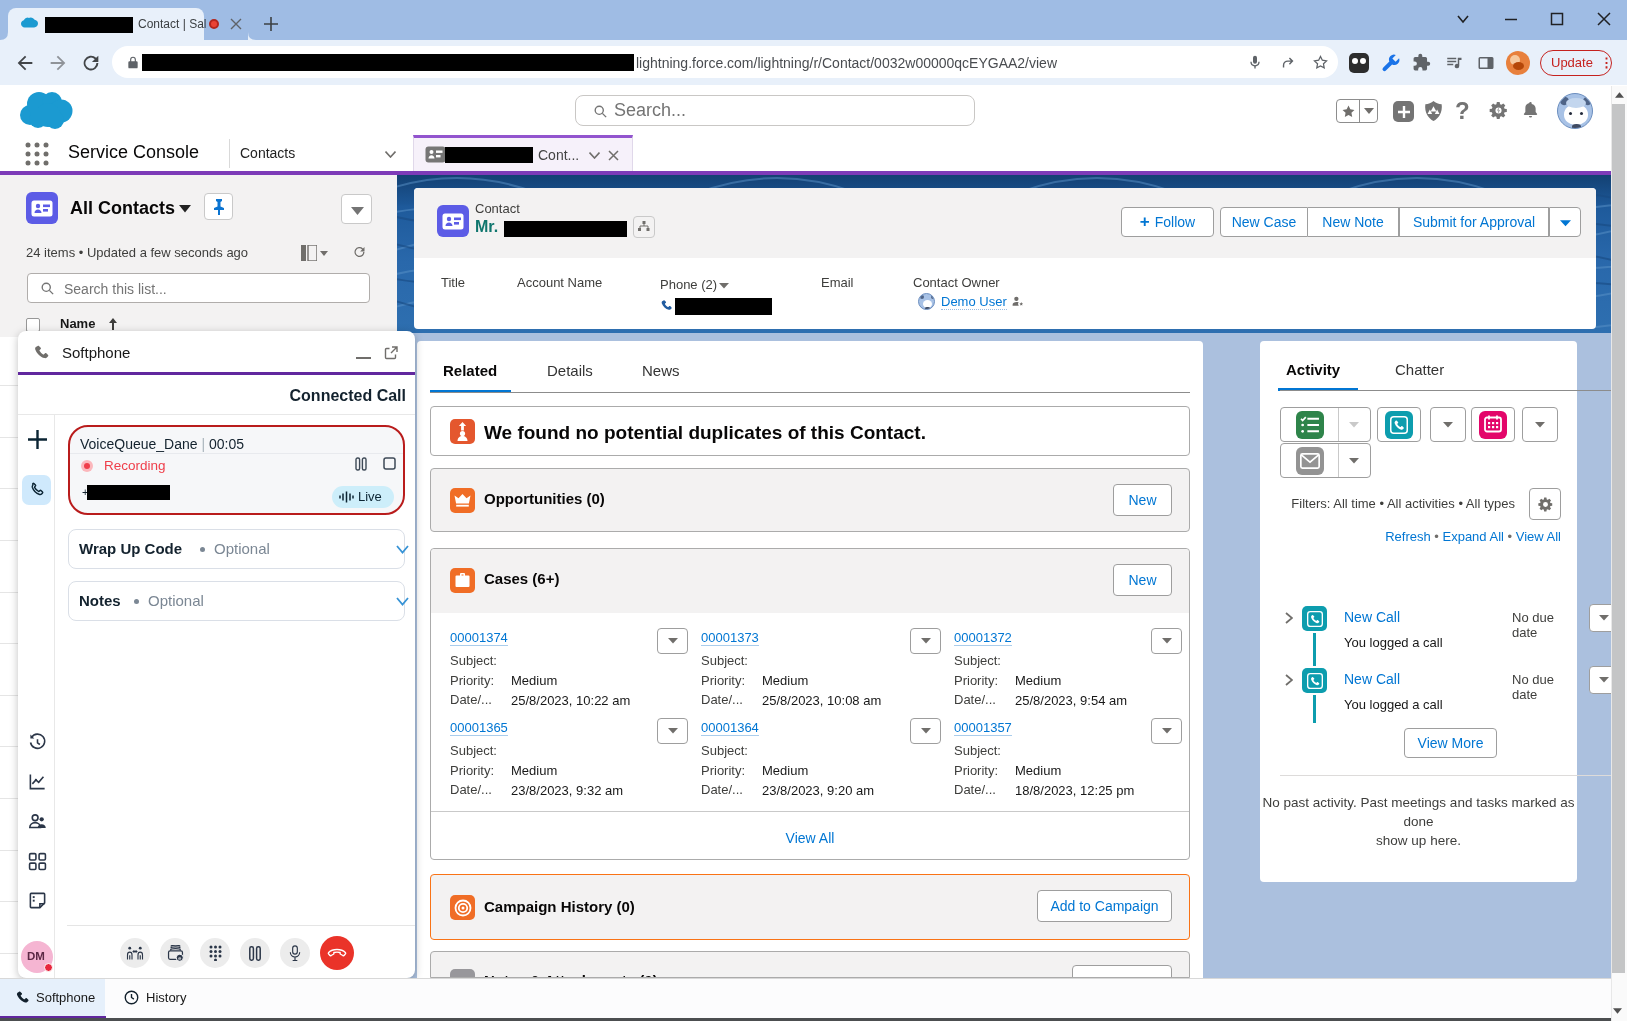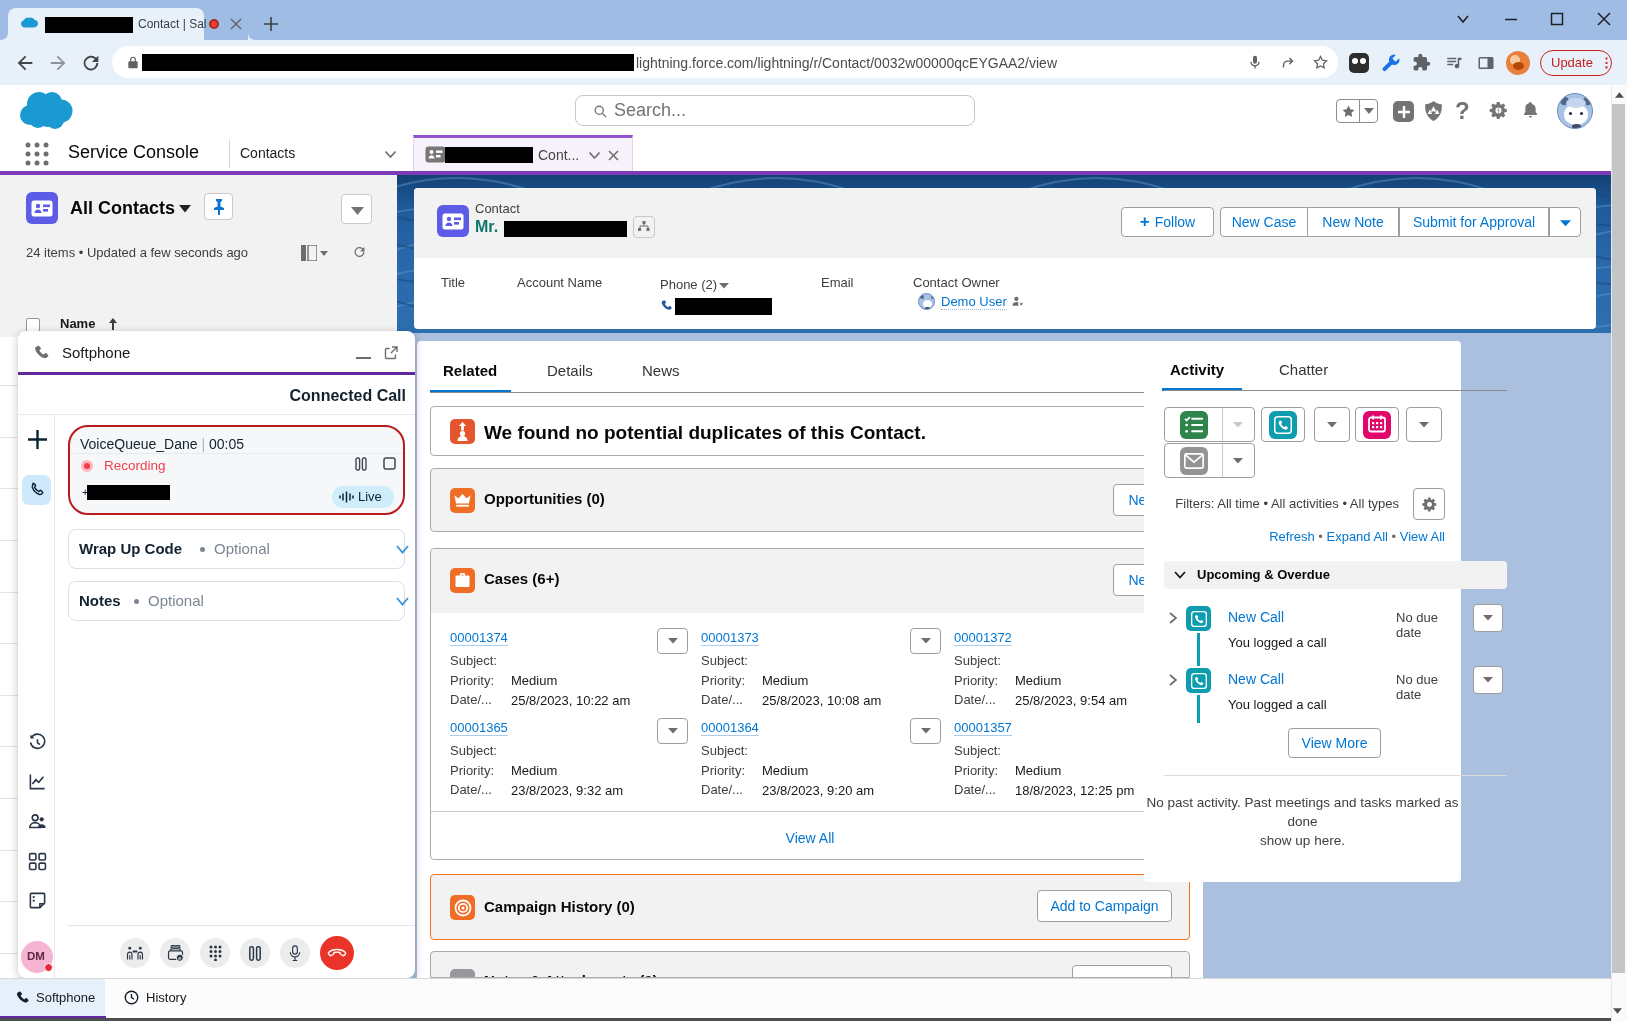--- a/index.html
+++ b/index.html
@@ -276,20 +276,27 @@
   <svg class="abs" style="left:301px;top:70px" width="16" height="16" viewBox="0 0 16 16">
       <rect x="0" y="0" width="5" height="16" fill="#706e6b"></rect>
       <rect x="7" y="0" width="9" height="16" fill="none" stroke="#706e6b" stroke-width="1.4"></rect>
     </svg>
   <svg class="abs" style="left:320px;top:76px" width="8" height="6" viewBox="0 0 8 6">
       <path d="M0 0 L4 5 L8 0 Z" fill="#706e6b"></path>
     </svg>
   <svg class="abs" style="left:352px;top:69px" width="15" height="16" viewBox="0 0 24 24">
       <path d="M17.6 6.4A8 8 0 1 0 20 12h-2.1a6 6 0 1 1-1.8-4.2L13 11h7V4l-2.4 2.4z" fill="#706e6b"></path>
     </svg>
+  <div class="abs" style="left:27px;top:98px;width:343px;height:30px;background:#fff;border:1px solid #b0adab;border-radius:4px">
+    <svg style="position:absolute;left:12px;top:7px" width="15" height="15" viewBox="0 0 24 24">
+        <circle cx="10" cy="10" r="6.5" fill="none" stroke="#747474" stroke-width="2.2"></circle>
+        <path d="M15 15 L21 21" stroke="#747474" stroke-width="2.2"></path>
+      </svg>
+    <div style="position:absolute;left:36px;top:7px;font-size:14px;color:#747474">Search this list...</div>
+  </div>
   <div class="abs" style="left:26px;top:143px;width:14px;height:14px;border:1px solid #979797;border-radius:2px;background:#fff"></div>
   <div class="abs" style="left:60px;top:141px;font-size:13px;font-weight:bold;color:#181818">Name</div>
   <svg class="abs" style="left:108px;top:143px" width="10" height="12" viewBox="0 0 10 12">
       <path d="M5 0 L9 5 H6 V12 H4 V5 H1 Z" fill="#3e3e3c"></path>
     </svg>
 
   <div class="abs" style="left:0;top:162px;width:22px;height:641px;background:#fff"></div>
   <div class="abs" style="left:0;top:210px;width:22px;height:1px;background:#e5e5e5"></div>
   <div class="abs" style="left:0;top:262px;width:22px;height:1px;background:#e5e5e5"></div>
   <div class="abs" style="left:0;top:313px;width:22px;height:1px;background:#e5e5e5"></div>
@@ -464,21 +471,21 @@
       <div class="btn" style="position:absolute;right:17px;top:15px;width:135px;line-height:30px">Add to Campaign</div>
     </div>
 
     <div style="position:absolute;left:13px;top:610px;width:760px;height:27px;border:1px solid #ababab;border-radius:4px 4px 0 0;background:#f3f2f2;overflow:hidden">
       <div style="position:absolute;left:19px;top:17px;width:25px;height:25px;background:#98979b;border-radius:5px"></div>
       <div style="position:absolute;left:53px;top:20px;font-size:15px;font-weight:bold;color:#080707">Notes &amp; Attachments (0)</div>
       <div class="btn" style="position:absolute;right:17px;top:13px;width:100px;height:30px"></div>
     </div>
   </div>
 
-  <div class="card" id="activity" style="left:1144px;top:166px;width:317px;height:541px">
+  <div class="card" id="activity" style="left:1260px;top:166px;width:317px;height:541px">
     <div style="position:absolute;left:26px;top:20px;font-size:15px;font-weight:bold;color:#080707">Activity</div>
     <div style="position:absolute;left:18px;top:47px;width:80px;height:3px;background:#0176d3"></div>
     <div style="position:absolute;left:135px;top:20px;font-size:15px;color:#343434">Chatter</div>
     <div style="position:absolute;left:20px;top:49px;width:343px;height:1px;background:#8c8c8c"></div>
 
     <div class="ddbtn" style="left:20px;top:66px;width:91px;height:35px">
       <div style="position:absolute;left:15px;top:3px;width:28px;height:28px;background:#2e844a;border-radius:6px">
           <svg style="position:absolute;left:4px;top:5px" width="20" height="18" viewBox="0 0 19 17">
             <g stroke="#fff" stroke-width="2">
               <path d="M7 2.5h11M7 8.5h11M7 14.5h11"></path>
@@ -541,26 +548,20 @@
     </div>
 
     <div style="position:absolute;right:62px;top:155px;font-size:13px;color:#3e3e3c">Filters: All time • All activities • All types</div>
     <div class="ddbtn" style="right:16px;top:147px;width:32px;height:32px">
         <svg width="17" height="17" viewBox="0 0 24 24">
           <path fill="#706e6b" d="M21.5 13.6v-3.2l-2.6-.5a7 7 0 0 0-.6-1.5l1.5-2.2-2.3-2.3-2.2 1.5a7 7 0 0 0-1.5-.6L13.3 2.2h-3.2L9.6 4.8a7 7 0 0 0-1.5.6L5.9 3.9 3.6 6.2l1.5 2.2a7 7 0 0 0-.6 1.5l-2.6.5v3.2l2.6.5c.15.53.35 1 .6 1.5l-1.5 2.2 2.3 2.3 2.2-1.5c.47.25.97.45 1.5.6l.5 2.6h3.2l.5-2.6a7 7 0 0 0 1.5-.6l2.2 1.5 2.3-2.3-1.5-2.2c.25-.47.45-.97.6-1.5l2.6-.5zM12 15.5a3.5 3.5 0 1 1 0-7 3.5 3.5 0 0 1 0 7z"></path>
         </svg>
       </div>
     <div style="position:absolute;right:16px;top:188px;font-size:13px"><a class="link">Refresh</a><span class="gray"> • </span><a class="link">Expand All</a><span class="gray"> • </span><a class="link">View All</a></div>
 
-    <div style="position:absolute;left:20px;top:220px;width:343px;height:28px;background:#f3f2f2;border-radius:4px">
-      <svg style="position:absolute;left:10px;top:10px" width="12" height="8" viewBox="0 0 12 8">
-          <path d="M1 1 L6 6.5 L11 1" fill="none" stroke="#181818" stroke-width="1.8"></path>
-        </svg>
-      <div style="position:absolute;left:33px;top:6px;font-size:13px;font-weight:bold;color:#080707">Upcoming &amp; Overdue</div>
-    </div>
 
     <svg style="position:absolute;left:25px;top:271px" width="8" height="12" viewBox="0 0 8 12">
         <path d="M1 1 L7 6 L1 11" fill="none" stroke="#706e6b" stroke-width="1.8"></path>
       </svg>
     <div style="position:absolute;left:42px;top:265px;width:25px;height:25px;background:#0d9dae;border-radius:5px">
         <svg style="position:absolute;left:4.5px;top:4.5px" width="16" height="16" viewBox="0 0 24 24">
           <rect x="1" y="1" width="22" height="22" rx="4" fill="none" stroke="#fff" stroke-width="2"></rect>
           <path fill="#fff" d="M7.6 6.2c.4-.4 1-.4 1.4 0l1.7 1.7c.4.4.4 1 0 1.4l-.9.9c-.2.2-.2.5-.1.8.8 1.6 2.1 2.9 3.7 3.7.3.1.6.1.8-.1l.9-.9c.4-.4 1-.4 1.4 0l1.7 1.7c.4.4.4 1 0 1.4l-1 1c-.6.6-1.5.8-2.3.5-4-1.5-7.2-4.7-8.7-8.7-.3-.8-.1-1.7.5-2.3z"></path>
         </svg>
       </div>

